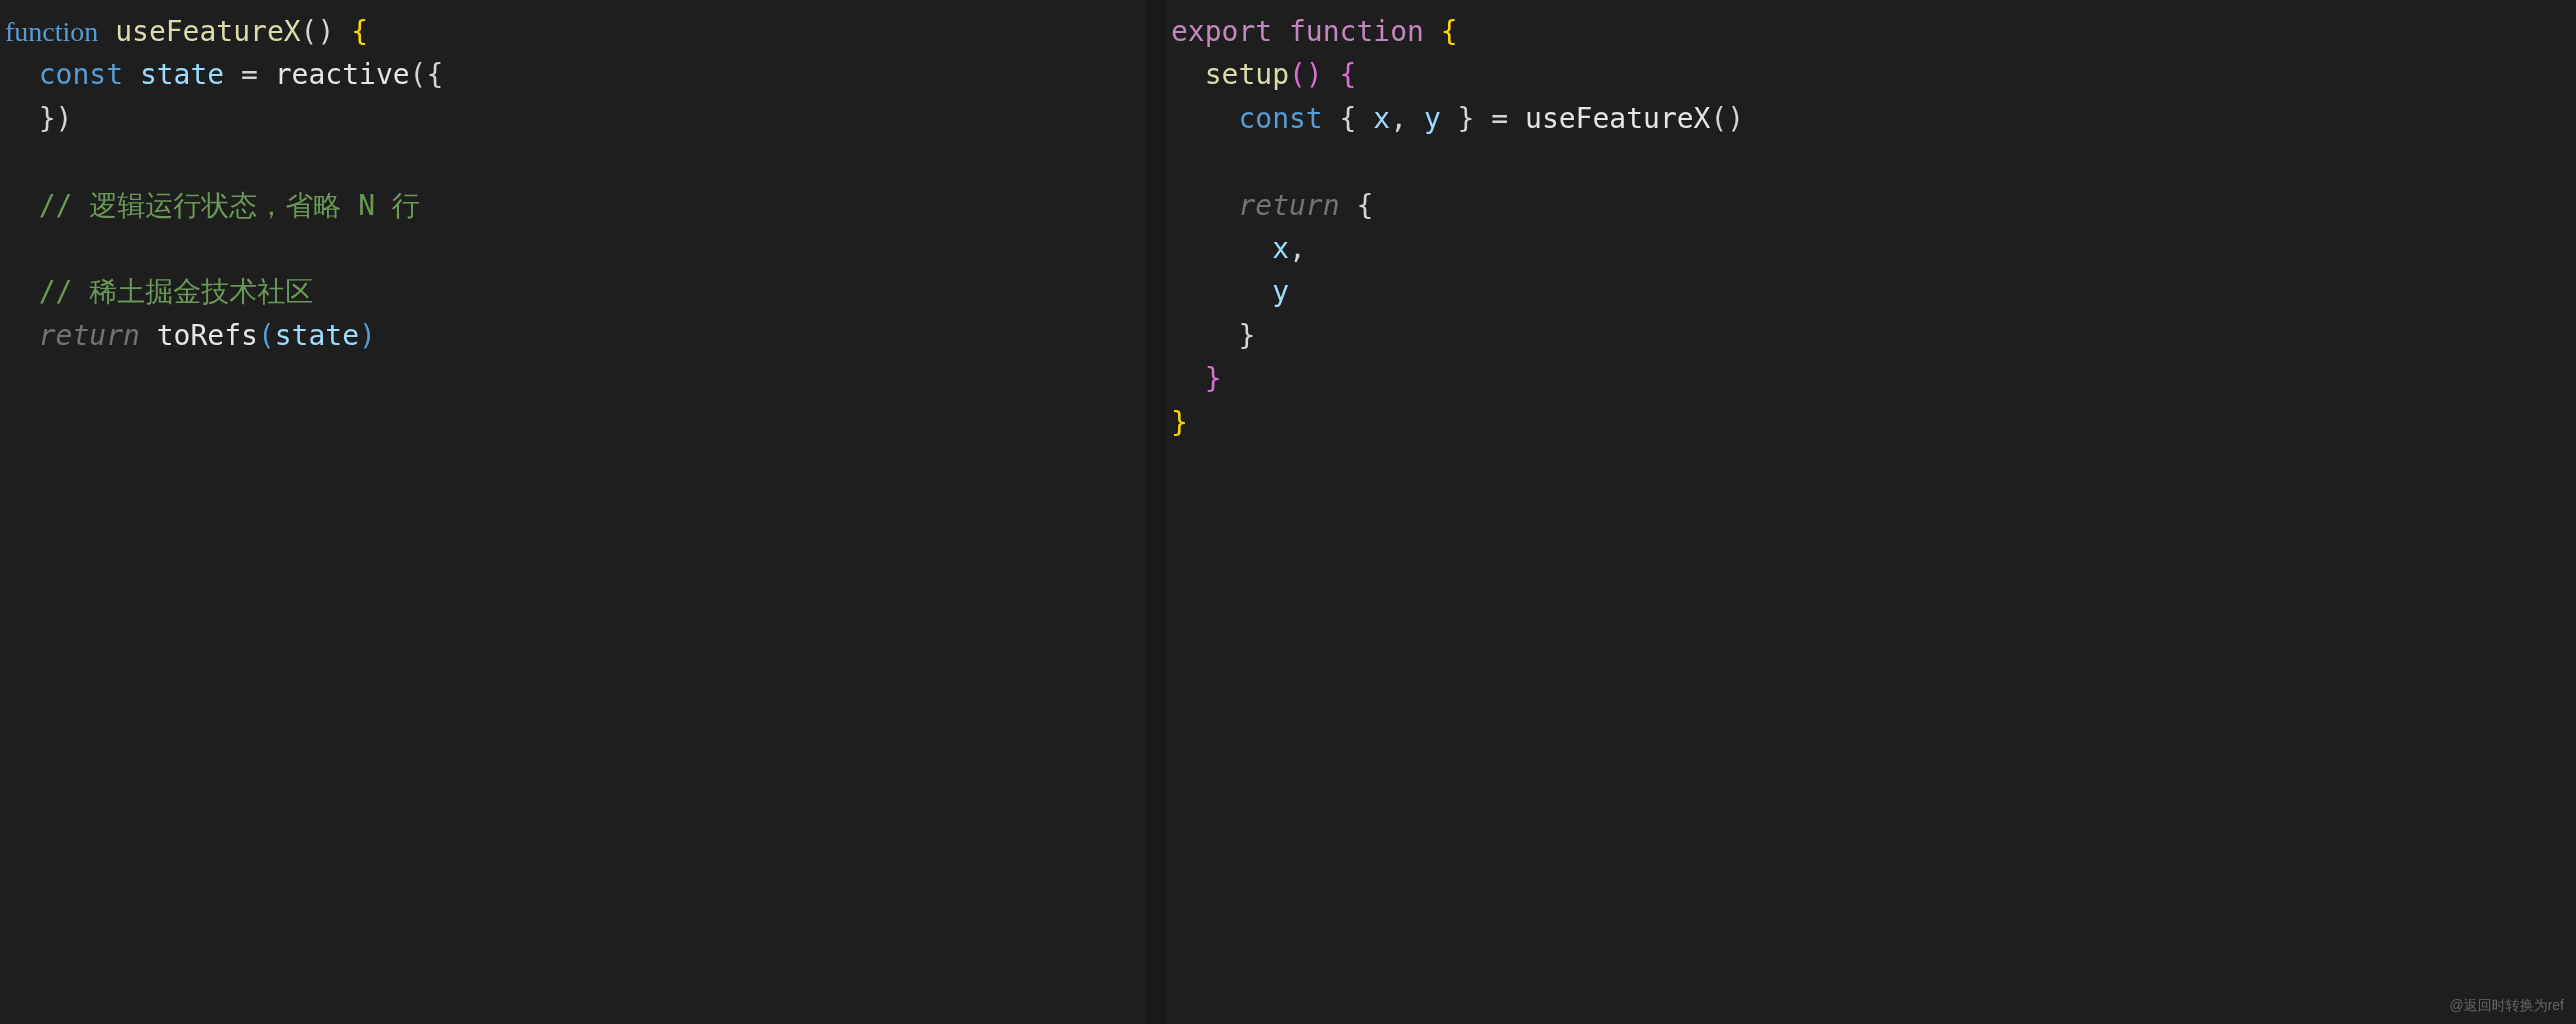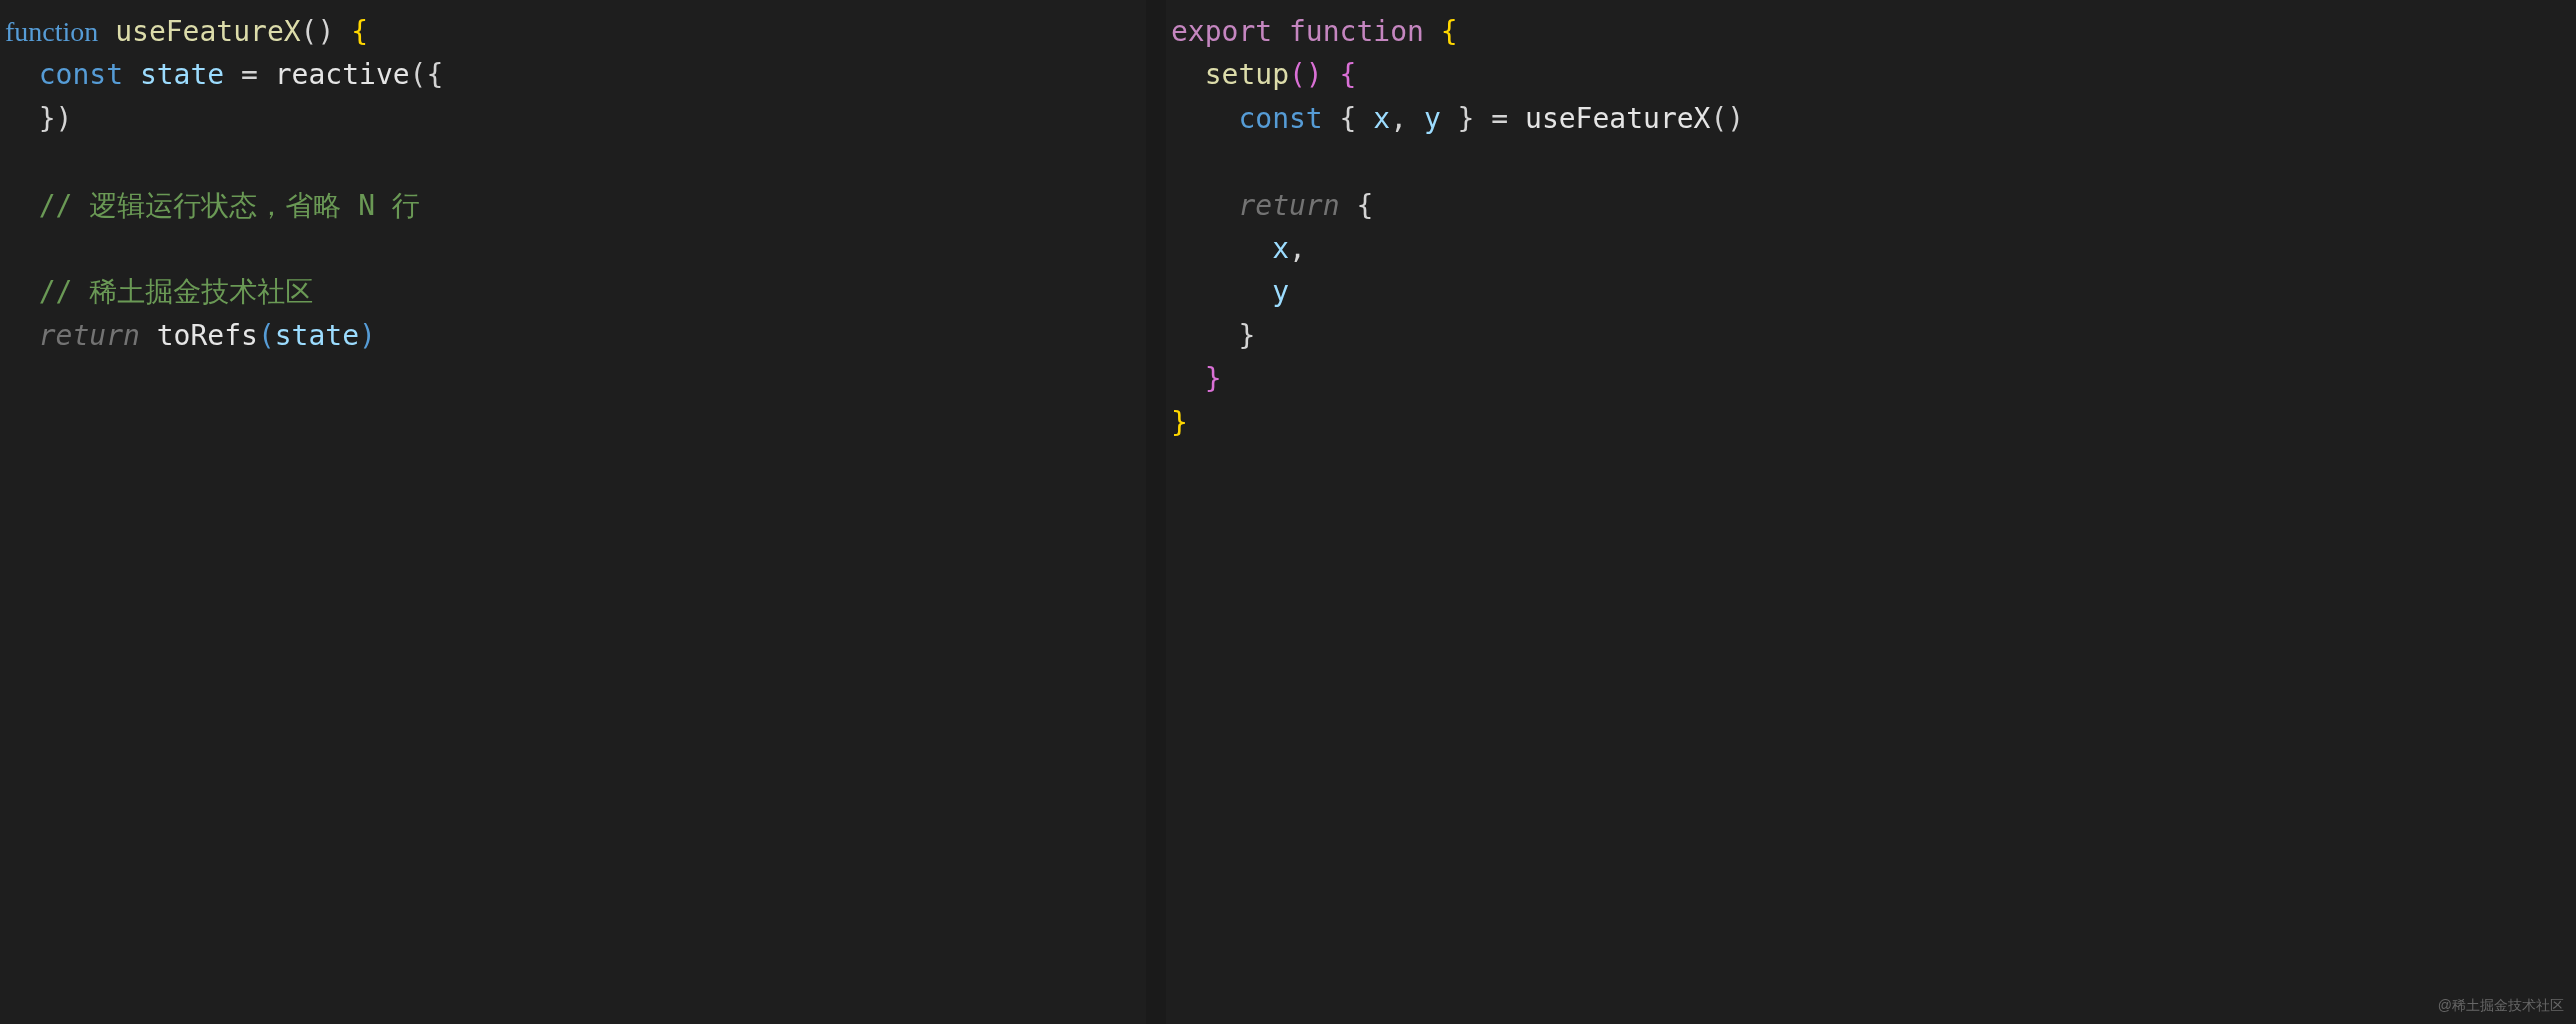--- a/index.html
+++ b/index.html
@@ -78,15 +78,15 @@
   <div class="line"><span class="kw-export">export</span><span class="text"> </span><span class="kw-default">function</span><span class="brace"> {</span></div>
   <div class="line">  <span class="fn-name">setup</span><span class="paren">()</span><span class="paren"> {</span></div>
   <div class="line">    <span class="kw-const">const</span><span class="text"> </span><span class="punct">{ </span><span class="var-name">x</span><span class="text">, </span><span class="var-name">y</span><span class="punct"> }</span><span class="text"> = </span><span class="fn-call">useFeatureX</span><span class="punct">()</span></div>
   <div class="line"> </div>
   <div class="line">    <span class="kw-return">return</span><span class="punct"> {</span></div>
   <div class="line">      <span class="var-name">x</span><span class="text">,</span></div>
   <div class="line">      <span class="var-name">y</span></div>
   <div class="line">    <span class="punct">}</span></div>
   <div class="line">  <span class="paren">}</span></div>
   <div class="line"><span class="brace">}</span></div>
-  <div class="watermark">@稀土掘金技术社区</div>
+  <div class="watermark">@返回时转换为ref</div>
 </div>
 
 
 </body></html>

